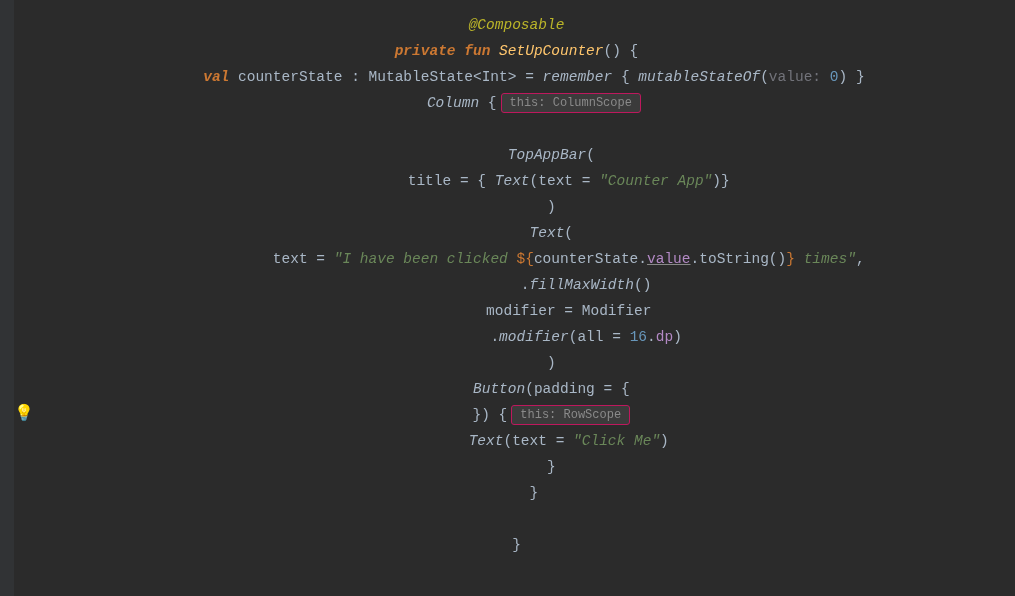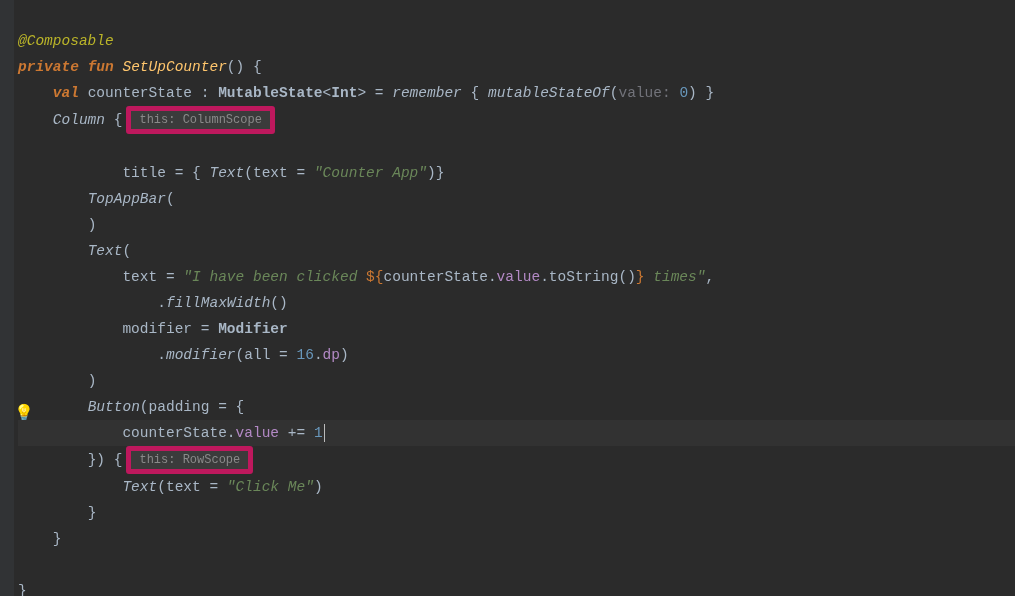--- a/index.html
+++ b/index.html
@@ -28,62 +28,63 @@
       position: absolute;
       left: 14px;
       top: 401px;
       color: #f0a732;
       font-size: 16px;
       font-style: normal;
     }
     .code-area {
       flex: 1;
       padding-left: 4px;
-      padding-top: 28px;
+      padding-top: 12px;
       position: relative;
+      text-align: center;
     }
     .line {
       white-space: pre;
       position: relative;
     }
     .line.highlight {
       background: #323232;
     }
     .caret {
       display: inline-block;
       width: 1px;
       height: 18px;
       background: #bbbbbb;
       vertical-align: middle;
       margin-left: 1px;
     }
     .hint-badge {
       display: inline-block;
       background: #3b3b3b;
-      border: 5px solid #be185d;
+      border: 1px solid #be185d;
       border-radius: 3px;
       padding: 0 8px;
       font-style: normal;
       font-size: 12px;
       color: #8a8a8a;
       line-height: 18px;
       vertical-align: 1px;
       margin-left: 4px;
     }
     .c-annotation { color: #bbb529; }
     .c-keyword { color: #cc7832; font-weight: 700; }
     .c-funcdecl { color: #ffc66d; }
-    .c-type { color: #a9b7c6; font-style: normal; font-weight: bold; }
+    .c-type { color: #a9b7c6; font-style: normal; }
     .c-string { color: #6a8759; }
     .c-number { color: #6897bb; font-style: normal; }
     .c-ident { color: #a9b7c6; font-style: normal; }
     .c-ital { color: #a9b7c6; }
     .c-param { color: #72737a; font-style: normal; }
     .c-ext { color: #b389c5; font-style: normal; }
-    .c-underline { text-decoration-color: #888; }
+    .c-underline { text-decoration: underline; text-decoration-color: #888; }
     .c-punct { color: #a9b7c6; font-style: normal; }
     .c-templ { color: #cc7832; font-style: normal; }
   </style>
 </head>
 <body>
 
 <div class="editor">
   <div class="gutter">
     <span class="gutter-bulb">💡</span>
   </div>
@@ -92,41 +93,40 @@
     <div class="line"><span class="c-annotation">@Composable</span></div>
 
     <div class="line"><span class="c-keyword">private</span><span class="c-punct"> </span><span class="c-keyword">fun</span><span class="c-punct"> </span><span class="c-funcdecl">SetUpCounter</span><span class="c-punct">() {</span></div>
 
     <div class="line"><span class="c-punct">    </span><span class="c-keyword">val</span><span class="c-punct"> </span><span class="c-ident">counterState</span><span class="c-punct"> : </span><span class="c-type">MutableState</span><span class="c-punct">&lt;</span><span class="c-type">Int</span><span class="c-punct">&gt;</span><span class="c-punct"> = </span><span class="c-ital">remember</span><span class="c-punct"> { </span><span class="c-ital">mutableStateOf</span><span class="c-punct">(</span><span class="c-param">value:</span><span class="c-punct"> </span><span class="c-number">0</span><span class="c-punct">)</span><span class="c-punct"> }</span></div>
 
     <div class="line"><span class="c-punct">    </span><span class="c-ital">Column</span><span class="c-punct"> {</span><span class="hint-badge">this: ColumnScope</span></div>
 
     <div class="line">&nbsp;</div>
 
+    <div class="line"><span class="c-punct">        </span><span class="c-ital">TopAppBar</span><span class="c-punct">(</span></div>
+
     <div class="line"><span class="c-punct">            </span><span class="c-ident">title</span><span class="c-punct"> = </span><span class="c-punct">{ </span><span class="c-ital">Text</span><span class="c-punct">(</span><span class="c-ident">text</span><span class="c-punct"> = </span><span class="c-string">"Counter App"</span><span class="c-punct">)}</span></div>
-
-    <div class="line"><span class="c-punct">        </span><span class="c-ital">TopAppBar</span><span class="c-punct">(</span></div>
 
     <div class="line"><span class="c-punct">        </span><span class="c-punct">)</span></div>
 
     <div class="line"><span class="c-punct">        </span><span class="c-ital">Text</span><span class="c-punct">(</span></div>
 
     <div class="line"><span class="c-punct">            </span><span class="c-ident">text</span><span class="c-punct"> = </span><span class="c-string">"I have been clicked </span><span class="c-templ">${</span><span class="c-ident">counterState</span><span class="c-punct">.</span><span class="c-ext c-underline">value</span><span class="c-punct">.</span><span class="c-ident">toString()</span><span class="c-templ">}</span><span class="c-string"> times"</span><span class="c-punct">,</span></div>
 
     <div class="line"><span class="c-punct">                </span><span class="c-punct">.</span><span class="c-ital">fillMaxWidth</span><span class="c-punct">()</span></div>
 
     <div class="line"><span class="c-punct">            </span><span class="c-ident">modifier</span><span class="c-punct"> = </span><span class="c-type">Modifier</span></div>
 
     <div class="line"><span class="c-punct">                </span><span class="c-punct">.</span><span class="c-ital">modifier</span><span class="c-punct">(</span><span class="c-ident">all</span><span class="c-punct"> = </span><span class="c-number">16</span><span class="c-punct">.</span><span class="c-ext">dp</span><span class="c-punct">)</span></div>
 
     <div class="line"><span class="c-punct">        </span><span class="c-punct">)</span></div>
 
     <div class="line"><span class="c-punct">        </span><span class="c-ital">Button</span><span class="c-punct">(</span><span class="c-ident">padding</span><span class="c-punct"> = </span><span class="c-punct">{</span></div>
 
-    <div class="line highlight"><span class="c-punct">            </span><span class="c-ident">counterState</span><span class="c-punct">.</span><span class="c-ext c-underline">value</span><span class="c-punct"> += </span><span class="c-number">1</span><span class="caret"></span></div>
 
     <div class="line"><span class="c-punct">        </span><span class="c-punct">})</span><span class="c-punct"> {</span><span class="hint-badge">this: RowScope</span></div>
 
     <div class="line"><span class="c-punct">            </span><span class="c-ital">Text</span><span class="c-punct">(</span><span class="c-ident">text</span><span class="c-punct"> = </span><span class="c-string">"Click Me"</span><span class="c-punct">)</span></div>
 
     <div class="line"><span class="c-punct">        </span><span class="c-punct">}</span></div>
 
     <div class="line"><span class="c-punct">    </span><span class="c-punct">}</span></div>
 
     <div class="line">&nbsp;</div>

